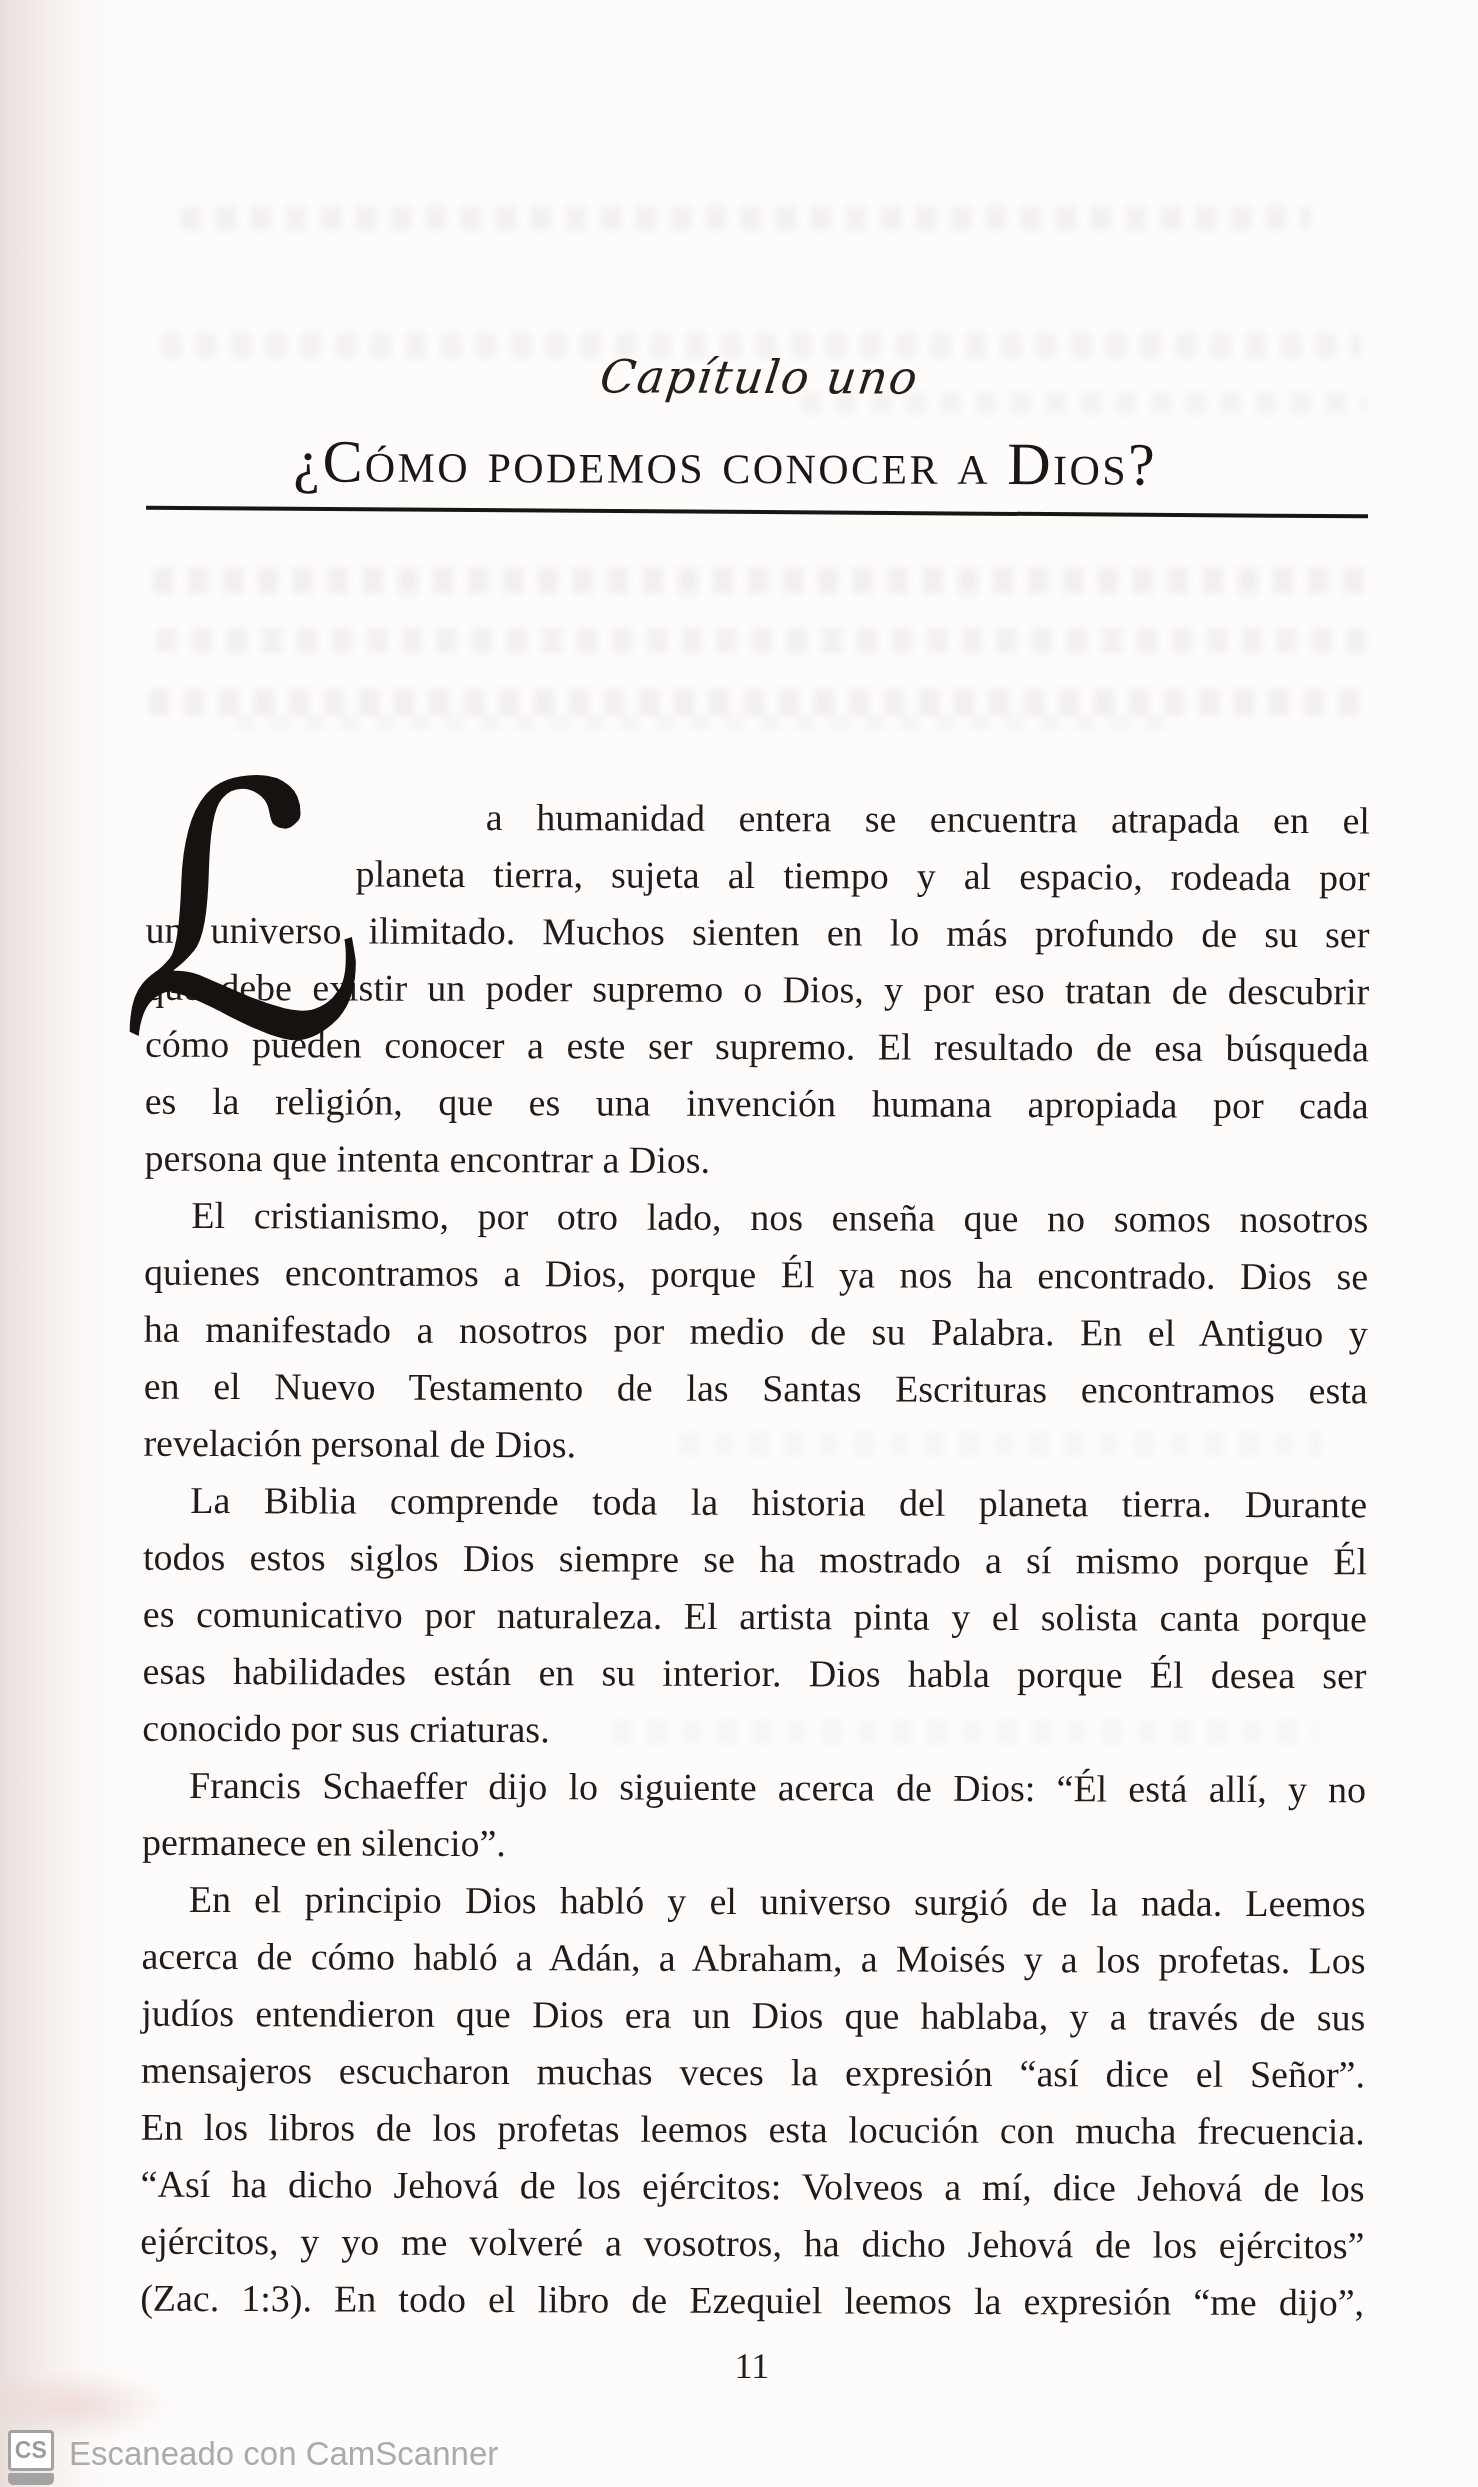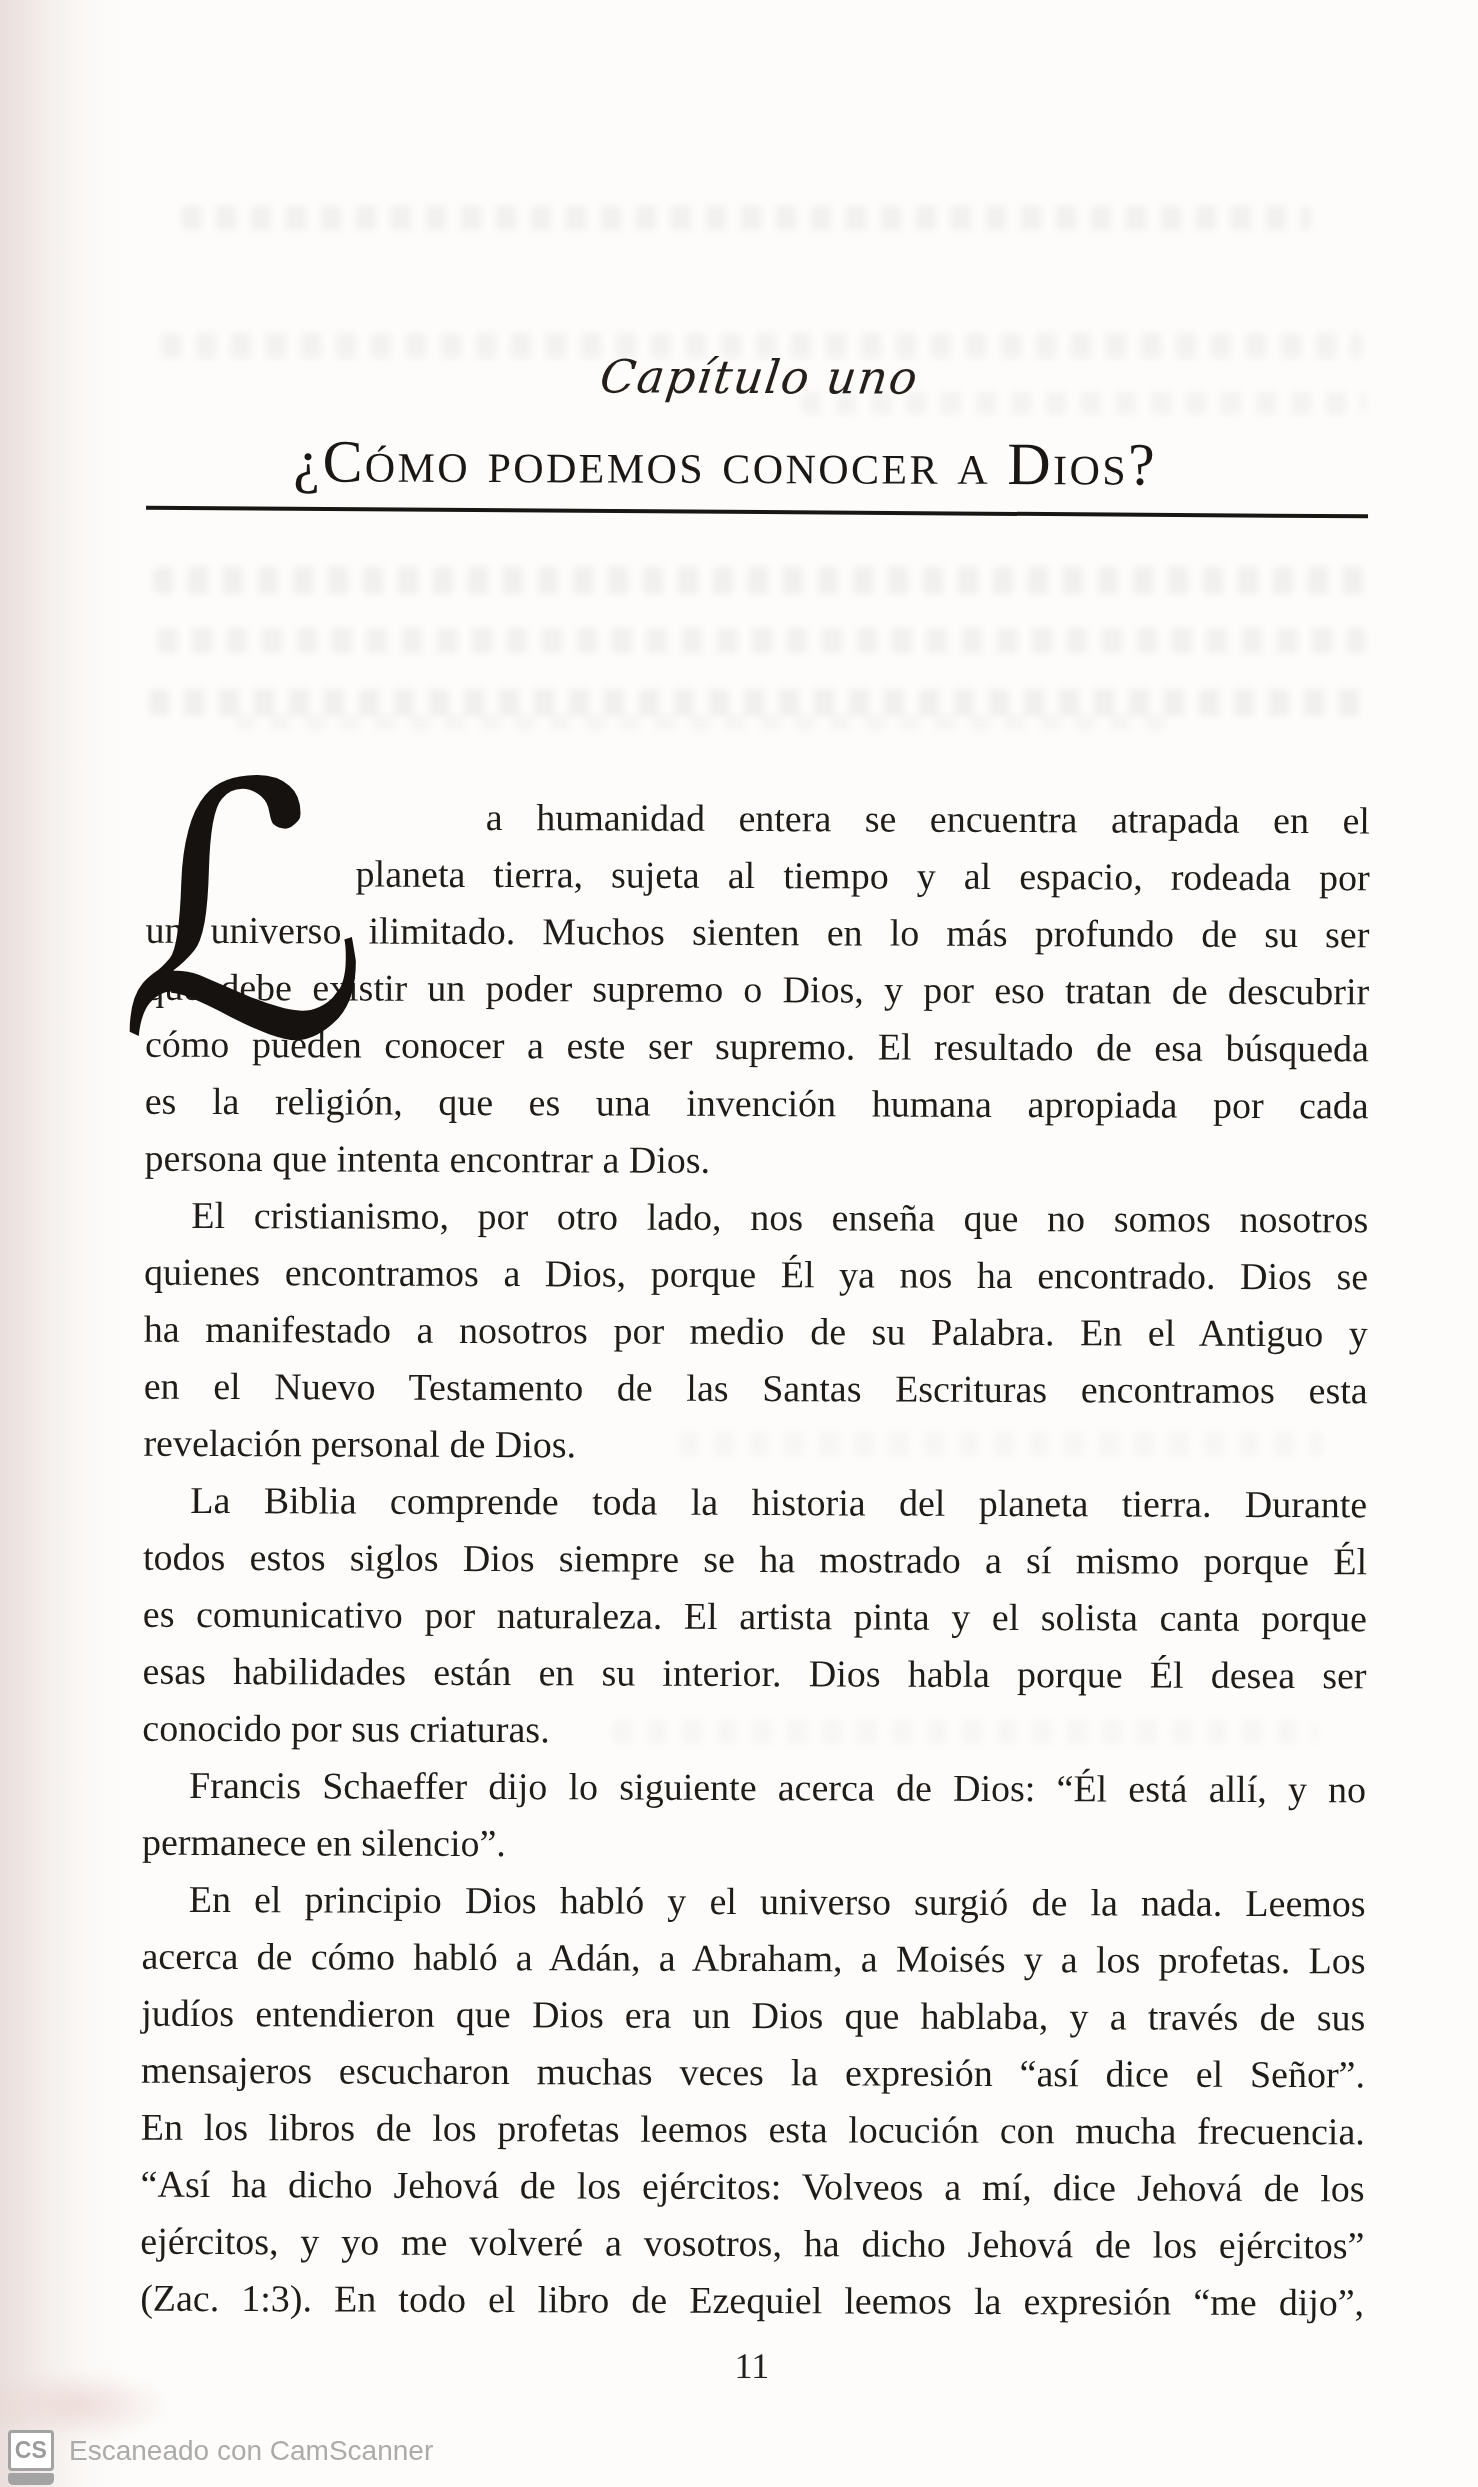--- a/index.html
+++ b/index.html
@@ -95,21 +95,21 @@
     font-family:"Liberation Sans",sans-serif; font-weight:bold;
     font-size:23px; color:#9b9b9b; letter-spacing:0px;
   }
   .cs-bar {
     margin-top:2.4px; width:46px; height:11.8px;
     background:#a3a3a3; border-radius:2.4px 2.4px 5.5px 5.5px;
   }
   .watermark-text {
     position:absolute; left:69px; top:2435px;
     font-family:"Liberation Sans",sans-serif;
-    font-size:28px; color:#ababab;
+    font-size:33px; color:#ababab;
   }
 </style>
 </head>
 <body>
 
 <div class="page">
 
   <div class="edge-shadow"></div>
 
   <div class="smudge" style="left:181px;top:206px;width:1130px;height:23.5px;opacity:.50;"></div>

